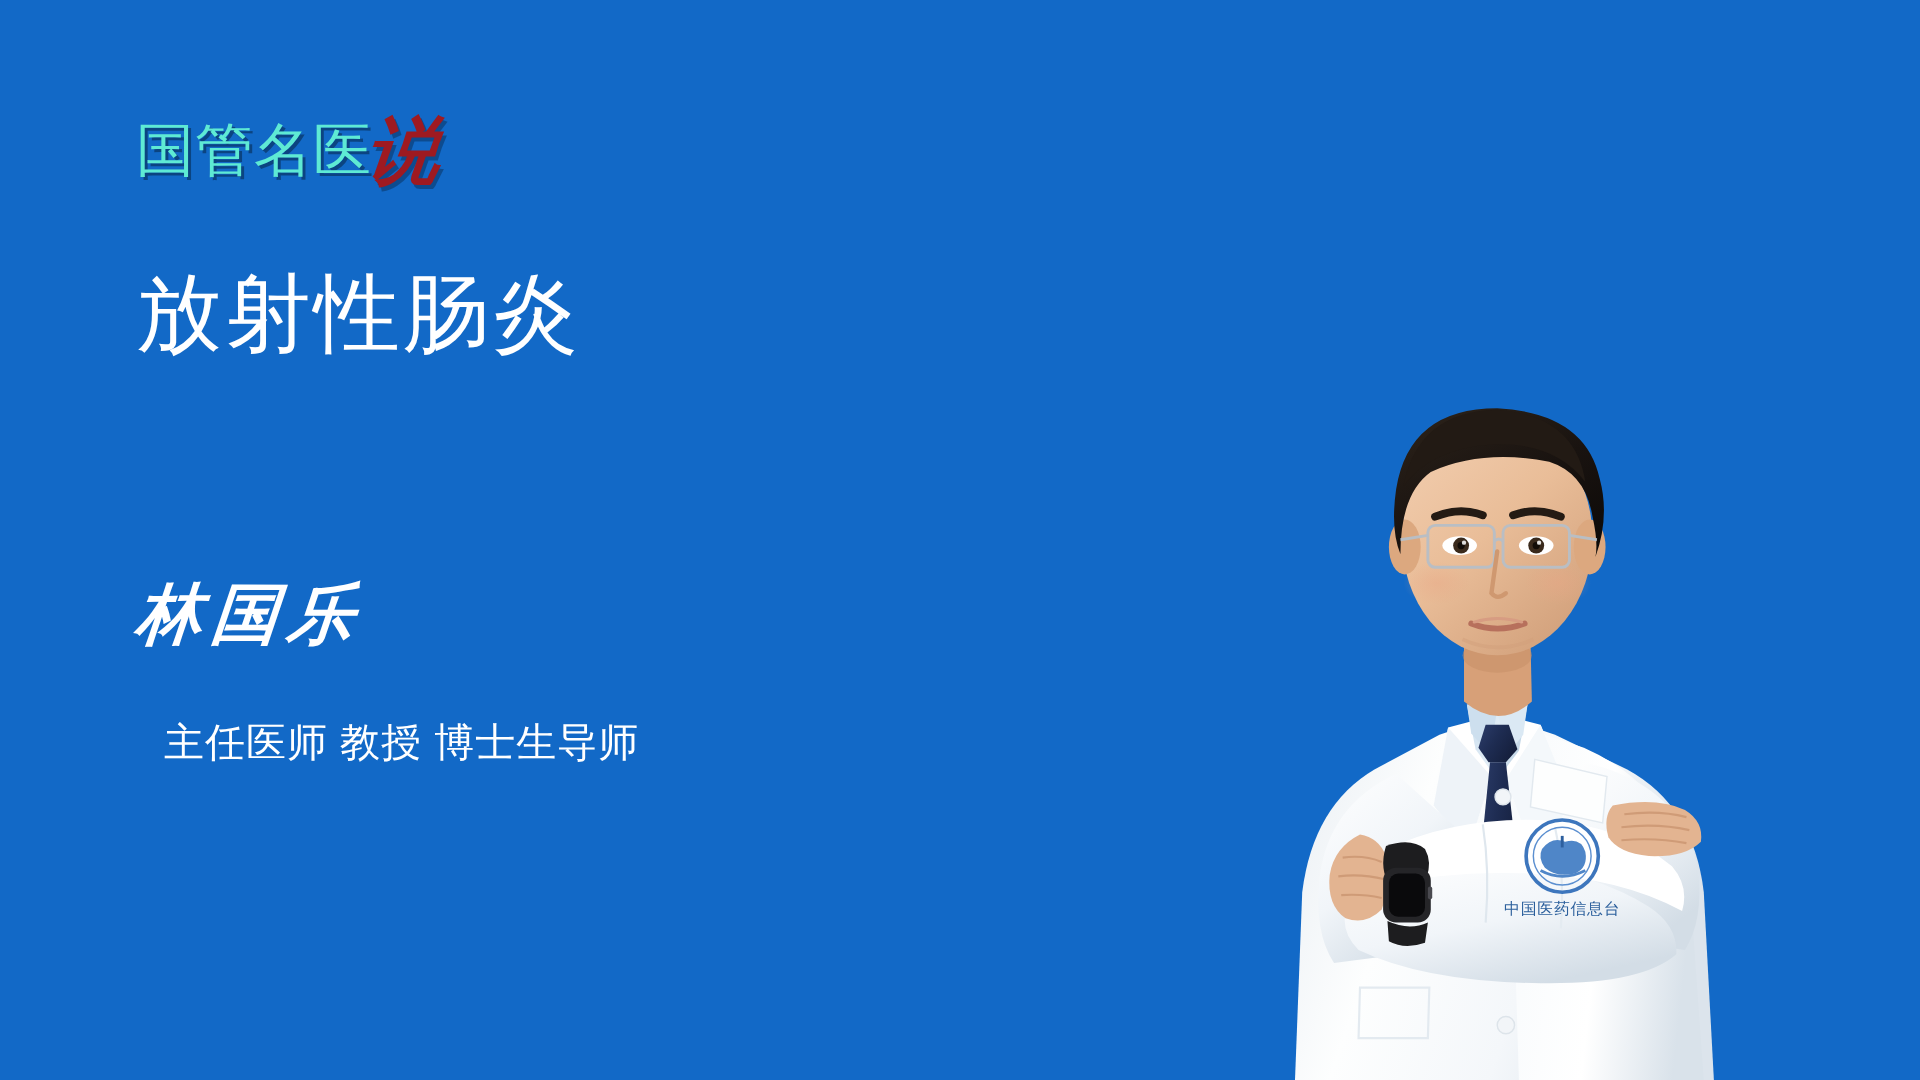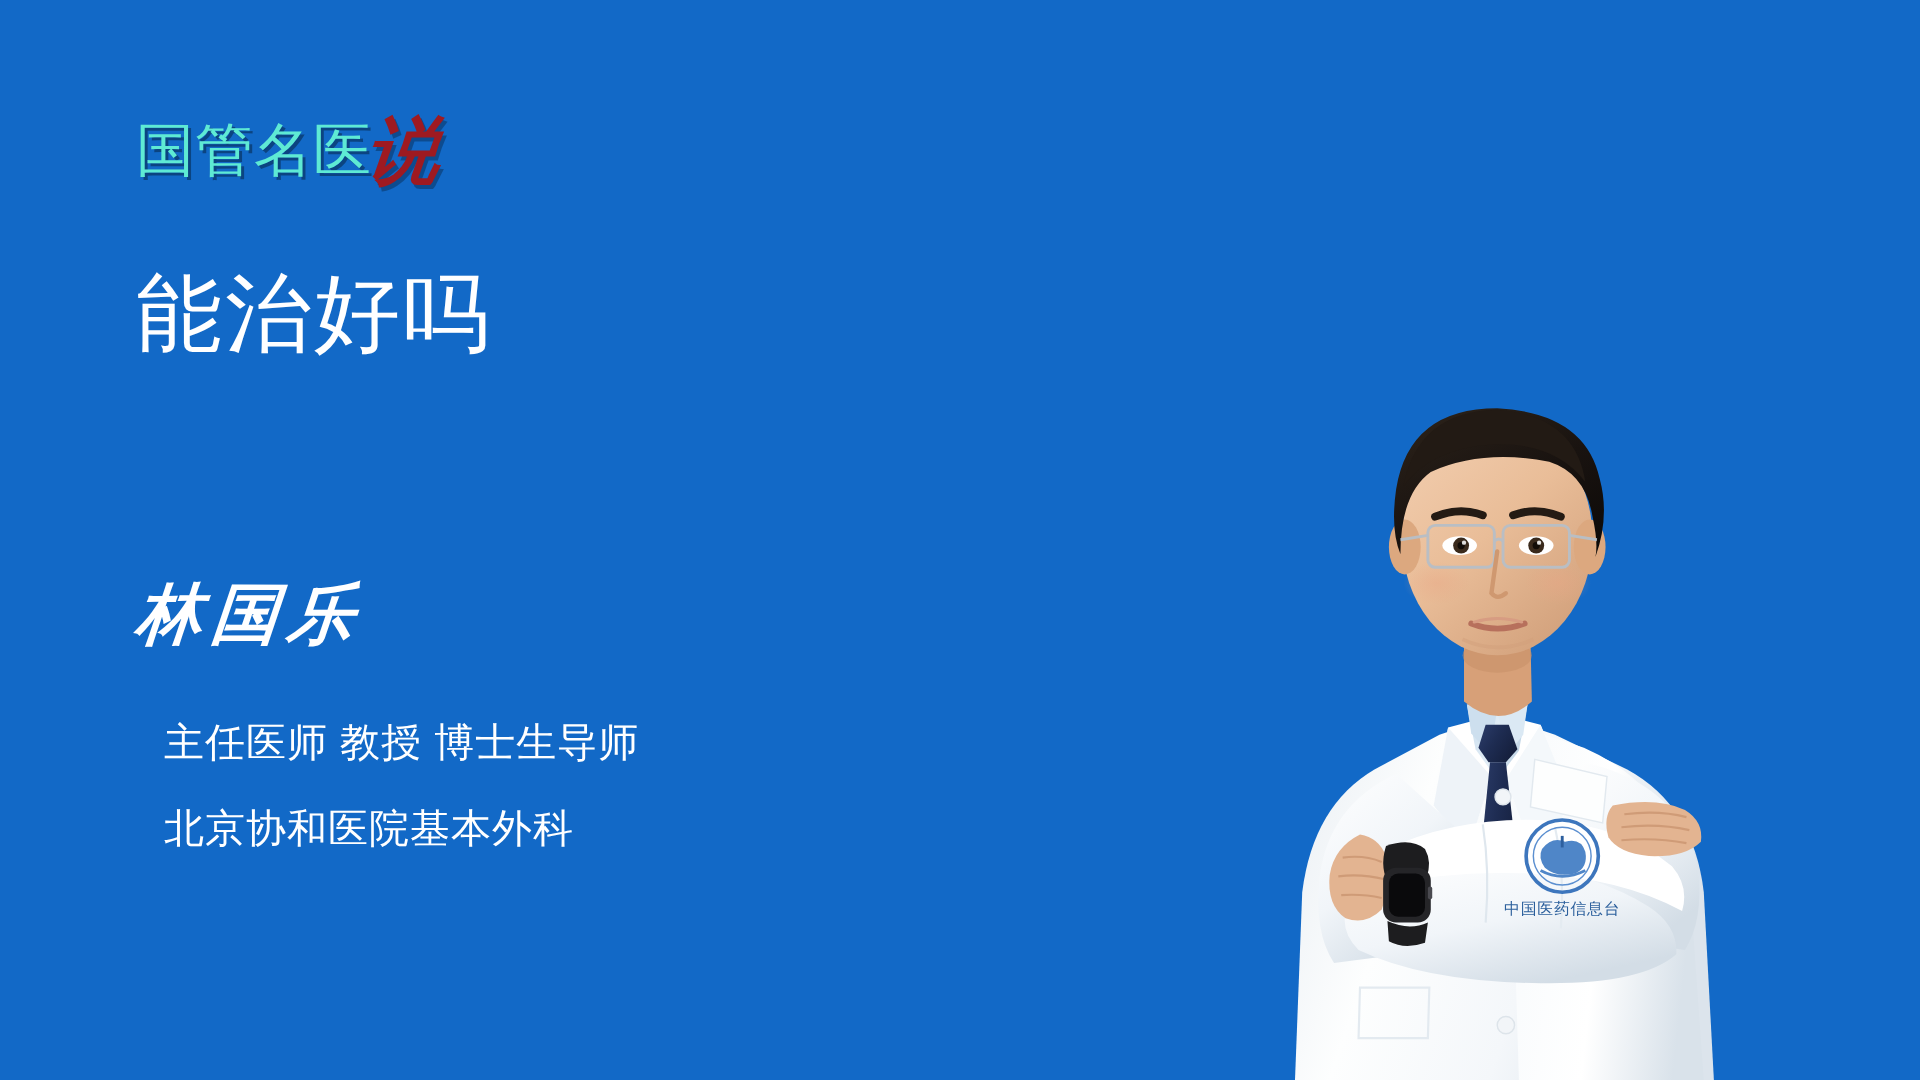--- a/index.html
+++ b/index.html
@@ -281,24 +281,23 @@
   </div>
 
   <div class="left-col">
 
     <div class="logo">
       <span class="logo-main" style="color: #5eead4;">国管名医</span>
       <span class="logo-accent" style="color: rgb(158, 26, 33);">说</span>
     </div>
 
     <div class="title-block">
-      <div class="title-line">能治好吗</div>
+      <div class="title-line">放射性肠炎</div>
     </div>
 
     <div class="doctor-name">林国乐</div>
 
     <div class="credentials">
       <div class="credential-line">主任医师  教授  博士生导师</div>
-      <div class="credential-line">北京协和医院基本外科</div>
     </div>
 
   </div>
 </div>
 
 </body></html>

